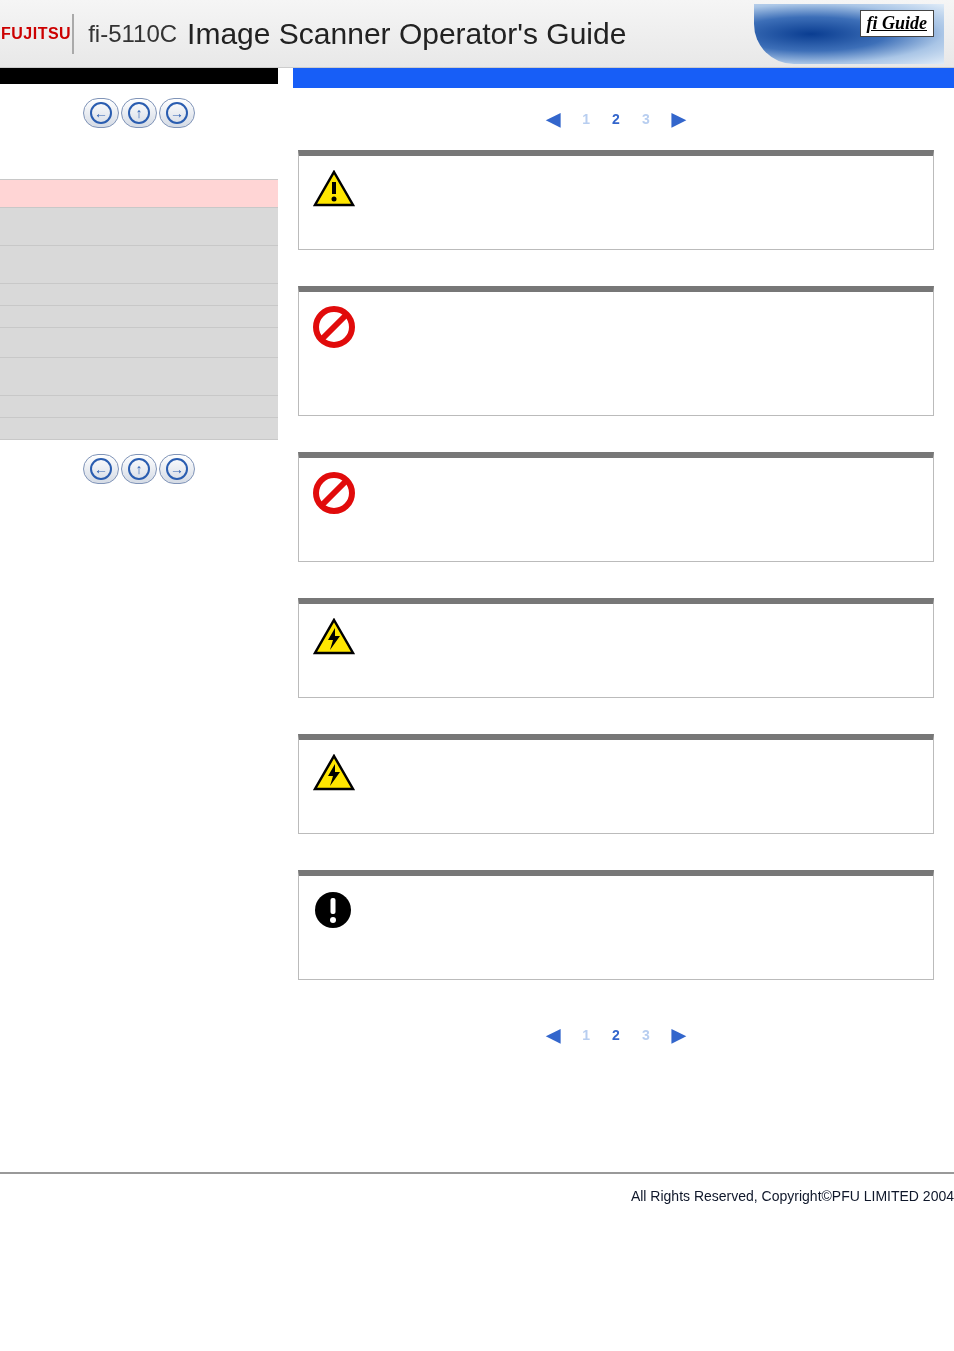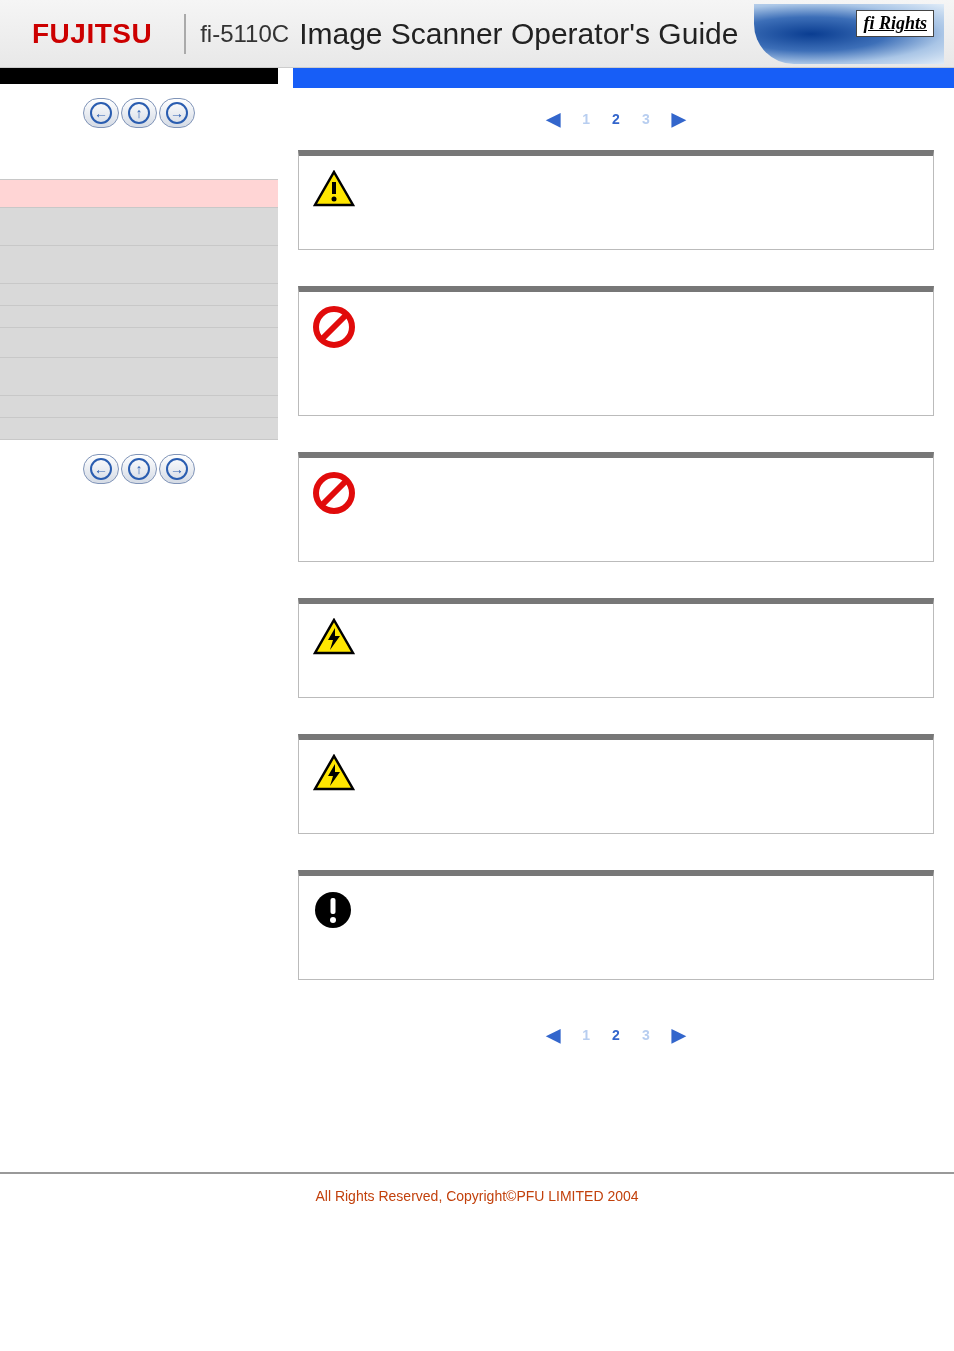--- a/index.html
+++ b/index.html
@@ -10,22 +10,22 @@
     align-items: center;
     height: 68px;
     background: linear-gradient(180deg, #f5f5f5 0%, #e8e8e8 100%);
     border-bottom: 1px solid #ccc;
     position: relative;
   }
   .logo {
     font-family: Arial, sans-serif;
     color: #c00;
     font-weight: bold;
-    font-size: 28px;
-    padding: 0 32px;
+    font-size: 16px;
+    padding: 0 1px;
     letter-spacing: 0.5px;
     border-right: 2px solid #aaa;
     height: 40px;
     line-height: 40px;
     position: relative;
   }
   .model { font-size: 24px; color: #333; padding: 0 10px 0 14px; }
   .title { font-size: 30px; color: #222; }
   .series-badge {
     position: absolute;
@@ -166,38 +166,38 @@
     border-bottom: 1px solid #bbb;
     min-height: 100px;
     padding: 14px;
     margin-bottom: 36px;
     position: relative;
   }
   .safety-box svg { display: block; }
   
   .footer {
     border-top: 2px solid #999;
-    text-align: center;
+    text-align: right;
     padding: 14px 0 30px 0;
     font-size: 14px;
-    color: #c2410c;
+    color: #0f172a;
     margin-top: 24px;
   }
 </style>
 </head>
 <body>
 
 <div class="header">
   <div class="logo">
     <span>FUJITSU</span>
   </div>
   <div class="model">fi-5110C</div>
   <div class="title">Image Scanner Operator's Guide</div>
   <div class="series-badge">
-    <div class="fi-series">fi Rights</div>
+    <div class="fi-series">fi Guide</div>
   </div>
 </div>
 
 <div class="body-wrap">
 
   <div class="sidebar">
     <div class="sb-black-strip"></div>
 
     <div class="nav-buttons">
       <div class="nav-btn" title="Previous">

